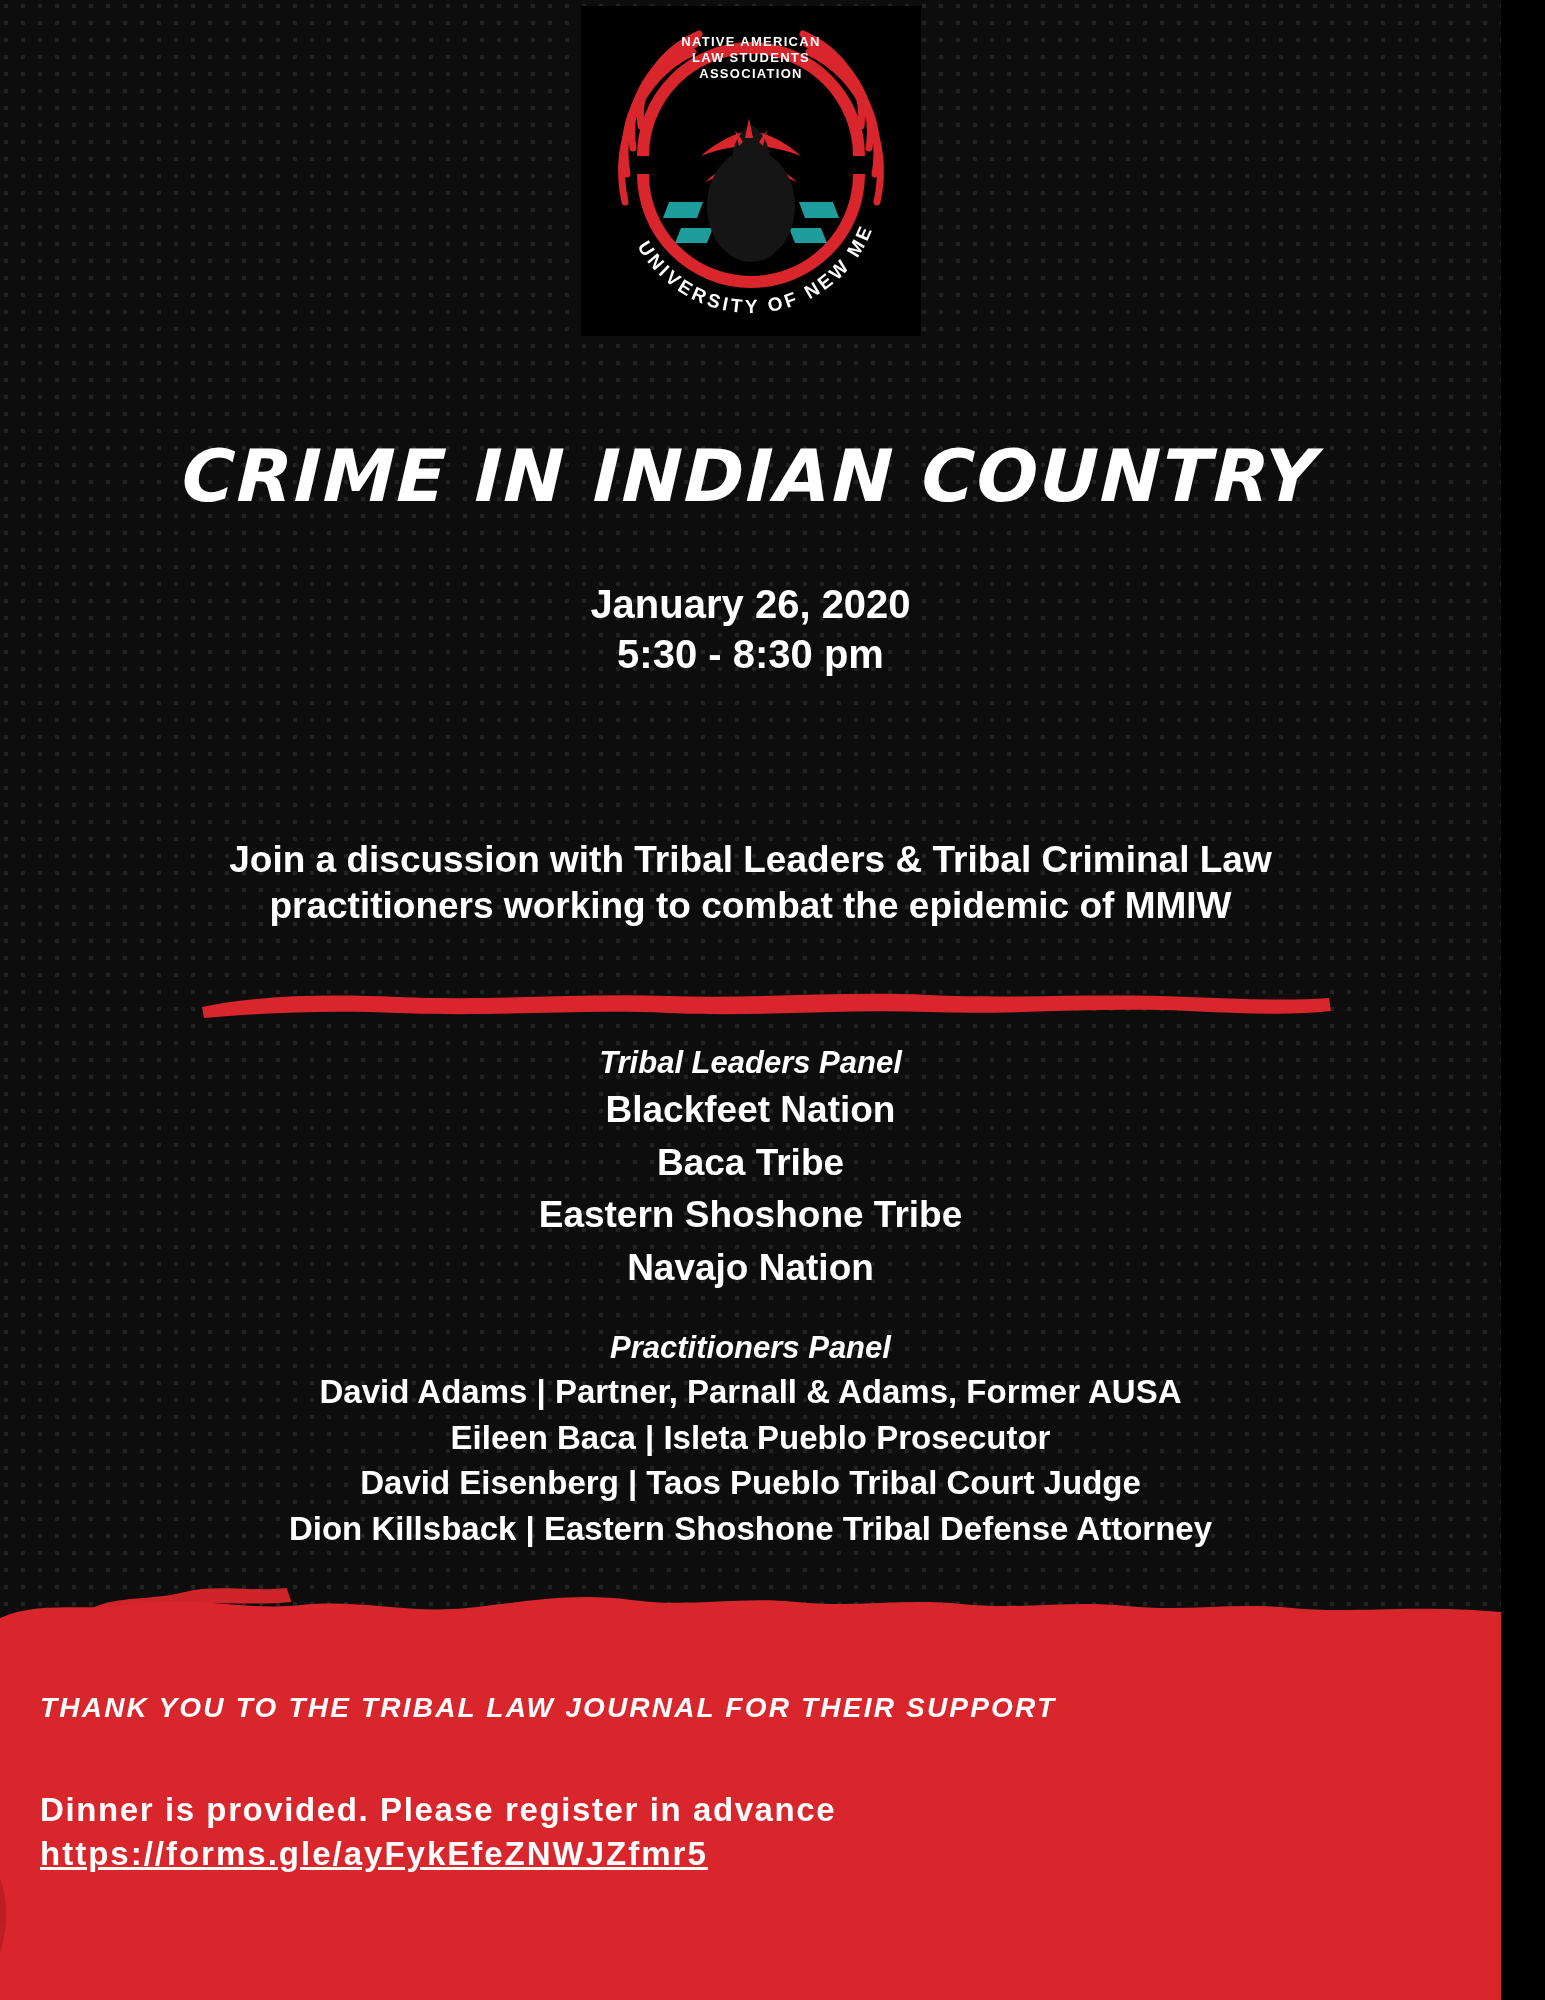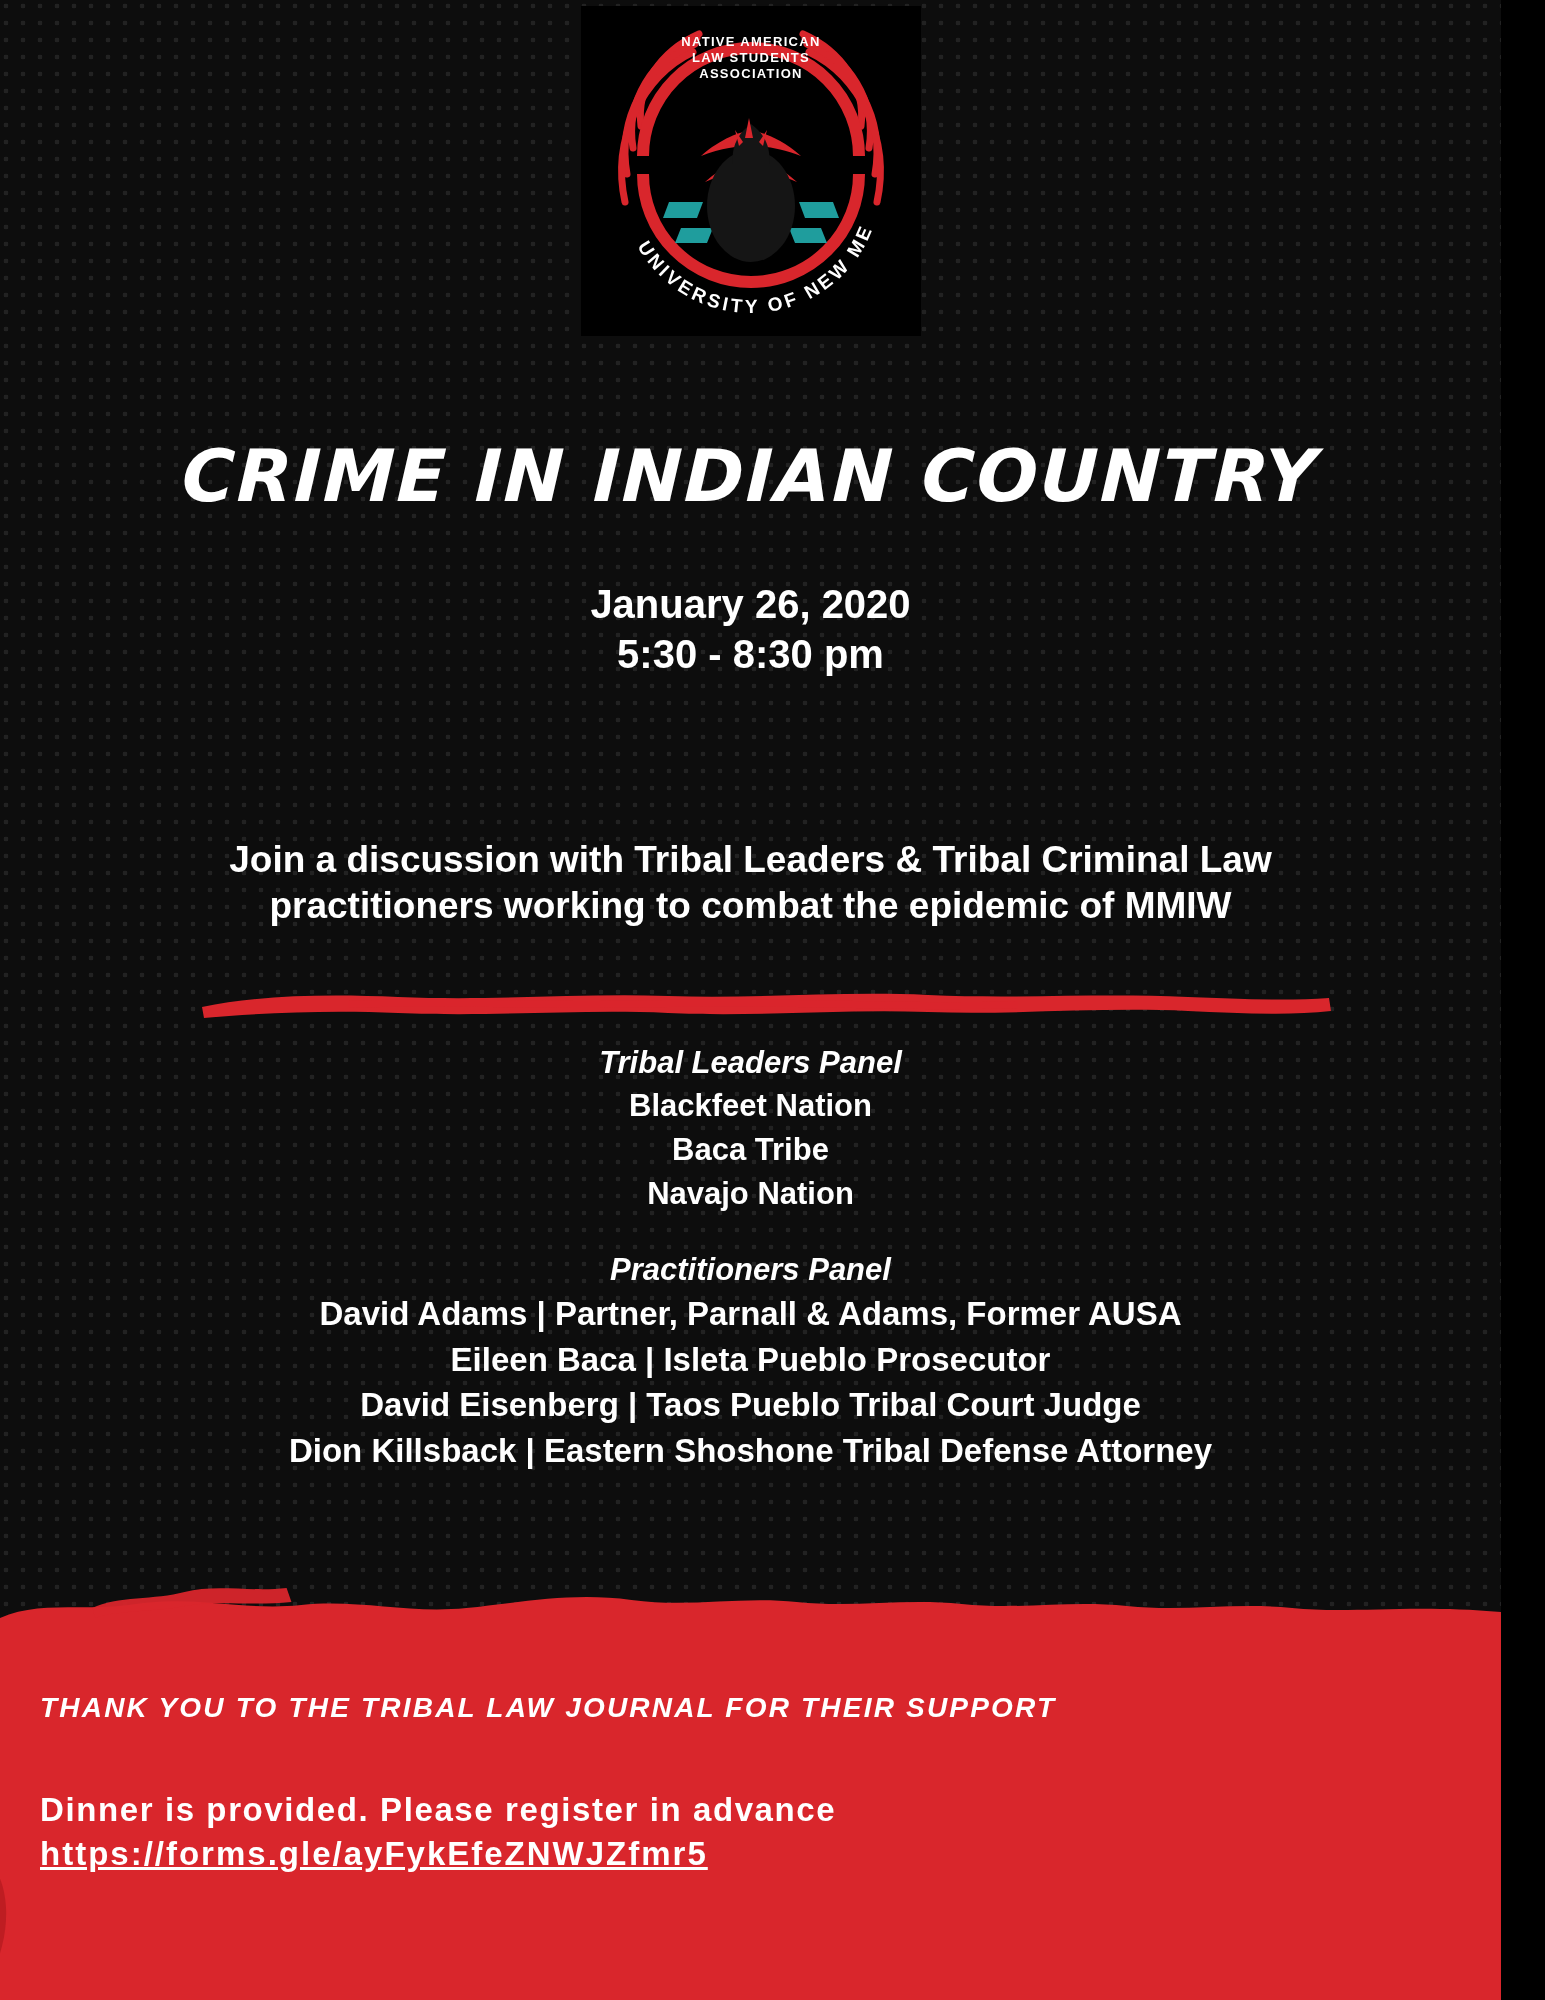--- a/index.html
+++ b/index.html
@@ -98,21 +98,21 @@
     text-align: center;
     color: #ffffff;
   }
   .panel-title {
     font-size: 31px;
     font-weight: bold;
     font-style: italic;
     margin-bottom: 3px;
   }
   .panel-line {
-    font-size: 31px;
+    font-size: 37px;
     font-weight: bold;
     line-height: 1.42;
   }
   .panel-block + .panel-block {
     margin-top: 36px;
   }
   .panel-block.practitioners .panel-line {
     font-size: 33px;
     line-height: 1.38;
   }
@@ -252,20 +252,21 @@
     <path fill="#d9262c" d="M4 22 C60 10 130 9 200 12 C300 16 380 8 470 11 C560 14 640 6 730 10 C820 14 900 8 990 12 C1040 14 1090 16 1131 13 L1133 26 C1090 31 1040 28 990 26 C900 22 820 30 730 27 C640 24 560 32 470 28 C380 24 300 32 200 28 C130 25 60 28 6 33 z"></path>
     <path fill="#d9262c" d="M150 16 C260 12 360 18 470 15 C600 12 700 20 820 16 L820 23 C700 27 600 19 470 22 C360 25 260 19 150 23 z" opacity="0.9"></path>
   </svg>
 
   <div class="panels">
 
     <div class="panel-block leaders">
       <div class="panel-title">Tribal Leaders Panel</div>
       <div class="panel-line">Blackfeet Nation</div>
       <div class="panel-line">Baca Tribe</div>
+      <div class="panel-line">Eastern Shoshone Tribe</div>
       <div class="panel-line">Navajo Nation</div>
     </div>
 
     <div class="panel-block practitioners">
       <div class="panel-title">Practitioners Panel</div>
       <div class="panel-line">David Adams | Partner, Parnall &amp; Adams, Former AUSA</div>
       <div class="panel-line">Eileen Baca | Isleta Pueblo Prosecutor</div>
       <div class="panel-line">David Eisenberg | Taos Pueblo Tribal Court Judge</div>
       <div class="panel-line">Dion Killsback | Eastern Shoshone Tribal Defense Attorney</div>
     </div>

